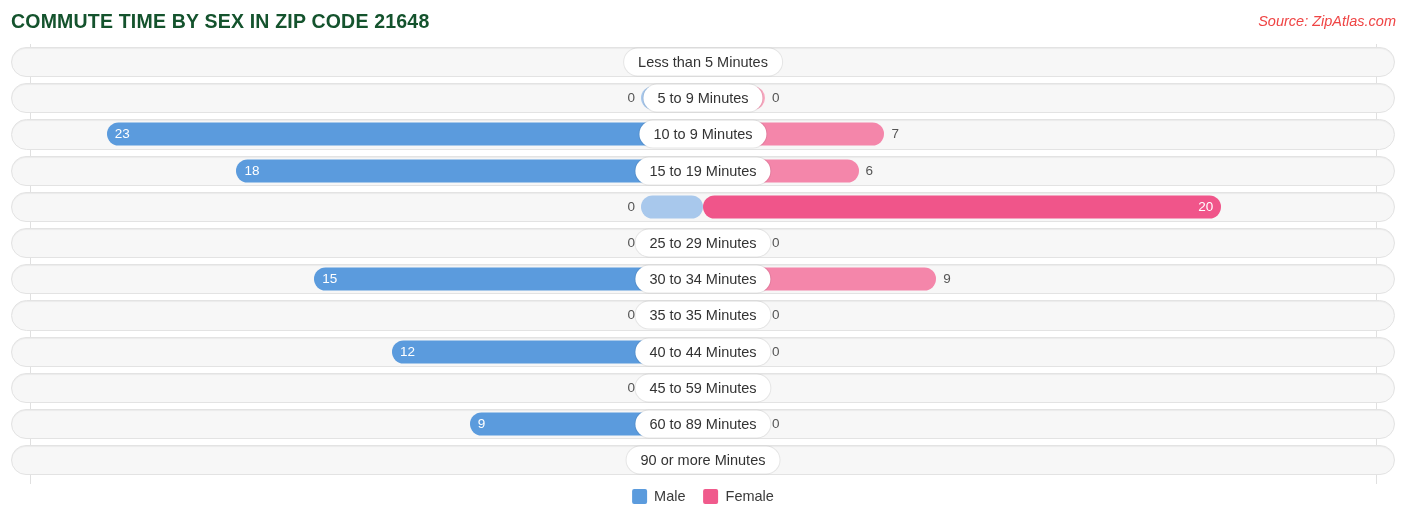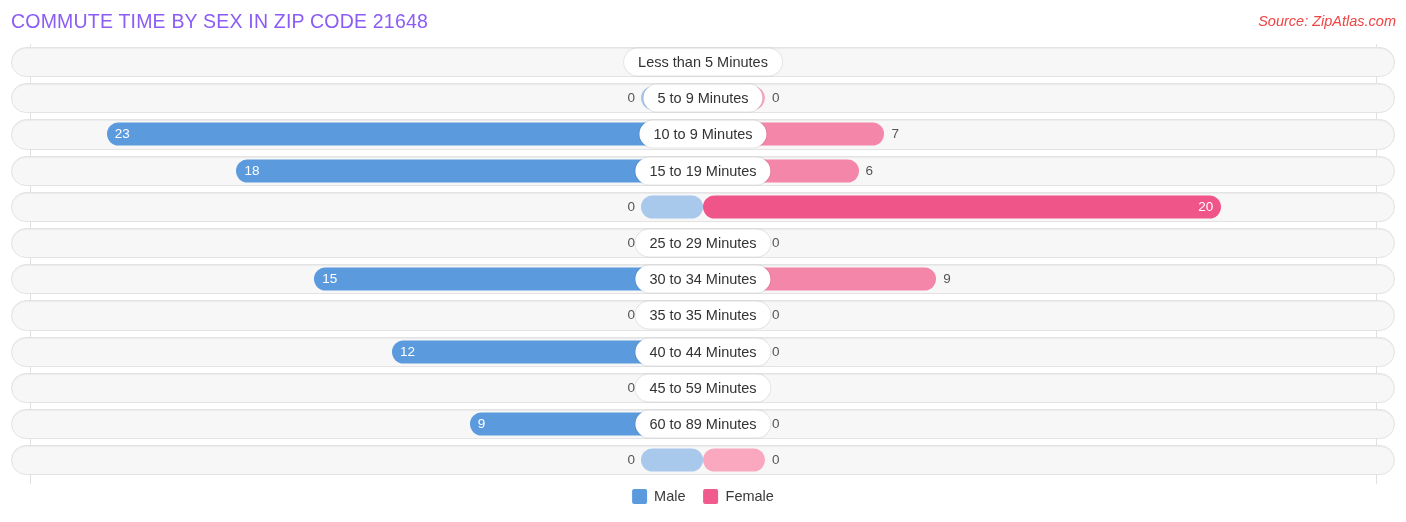--- a/index.html
+++ b/index.html
@@ -22,22 +22,22 @@
   #header {
     position: relative;
     height: 44px;
   }
   #chart-title {
     position: absolute;
     left: 11px;
     top: 10px;
     font-size: 19.5px;
     letter-spacing: 0.2px;
-    color: #8b5cf6;
-    font-weight: 400;
+    color: #14532d;
+    font-weight: 700;
     white-space: nowrap;
   }
   #source-label {
     position: absolute;
     right: 10px;
     top: 13px;
     font-size: 14.5px;
     font-style: italic;
     color: #ef4444;
     white-space: nowrap;
@@ -296,20 +296,21 @@
         <div class="cat-pill">60 to 89 Minutes</div>
       </div>
       <div class="row">
         <div class="track"></div>
         <div class="bars">
           <div class="bar male" style="width: 62px; background: rgb(168, 200, 236);"></div>
           <div class="bar-value male-val outside" style="right: calc(50% + 68px); width: auto;">0</div>
           <div class="bar female" style="width: 62px; background: rgb(249, 168, 192);"></div>
           <div class="bar-value female-val outside" style="left: calc(50% + 69px);">0</div>
         </div>
+        <div class="cat-pill">90 or more Minutes</div>
       </div>
     </div>
 </div>
 
 <div id="footer">
   <div class="axis-tick" id="tick-left">25</div>
   <div class="axis-tick" id="tick-right">25</div>
   <div id="legend">
     <div class="legend-item">
       <span class="legend-swatch" id="sw-male" style="background: rgb(91, 155, 221);"></span>

